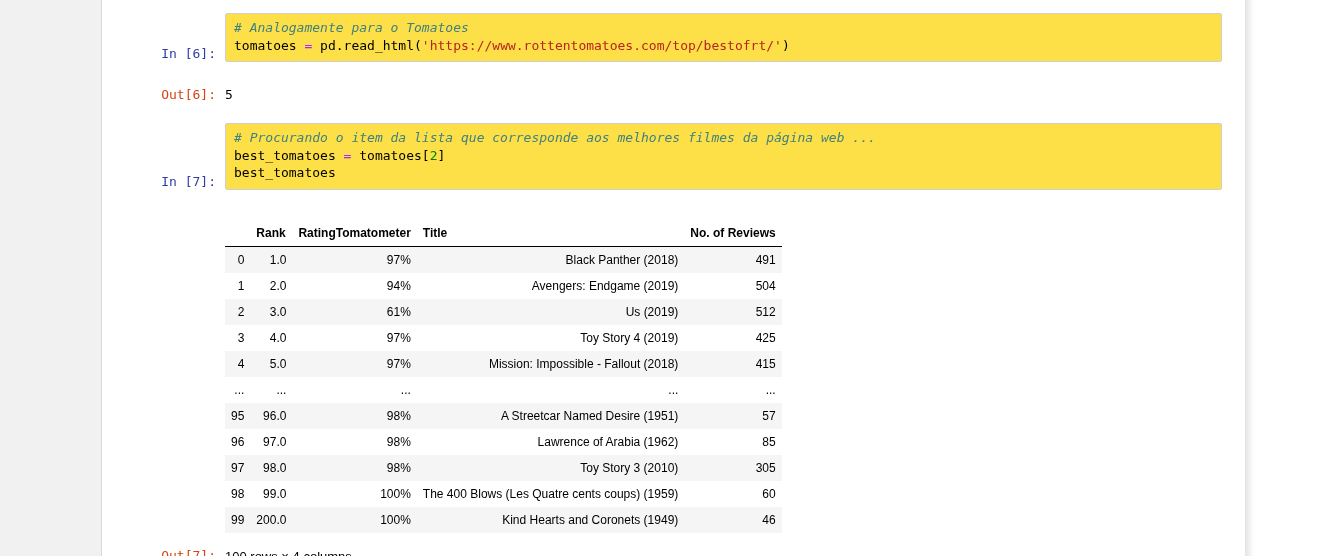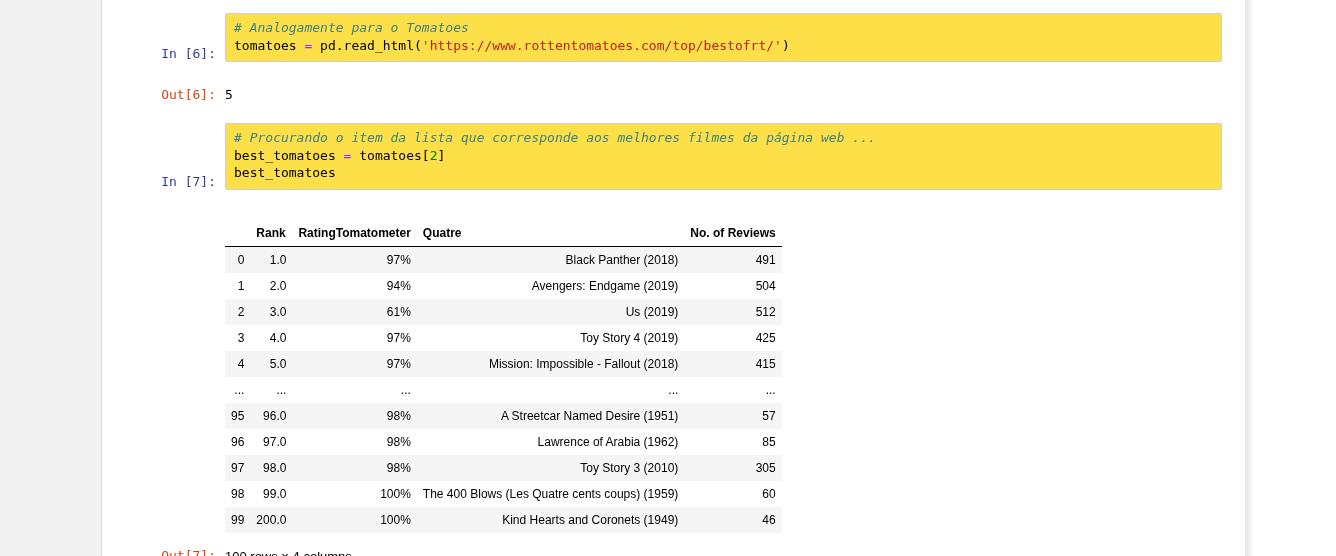--- a/index.html
+++ b/index.html
@@ -129,21 +129,21 @@
 
     <div class="row output-row">
       <div class="prompt out-prompt">Out[7]:</div>
       <div class="output-html">
         <table class="dataframe">
           <thead>
               <tr>
                 <th></th>
                 <th>Rank</th>
                 <th>RatingTomatometer</th>
-                <th>Quatre</th>
+                <th>Title</th>
                 <th>No. of Reviews</th>
               </tr>
             </thead>
           <tbody>
               <tr>
                 <th>0</th>
                 <td>1.0</td>
                 <td>97%</td>
                 <td>Black Panther (2018)</td>
                 <td>491</td>

